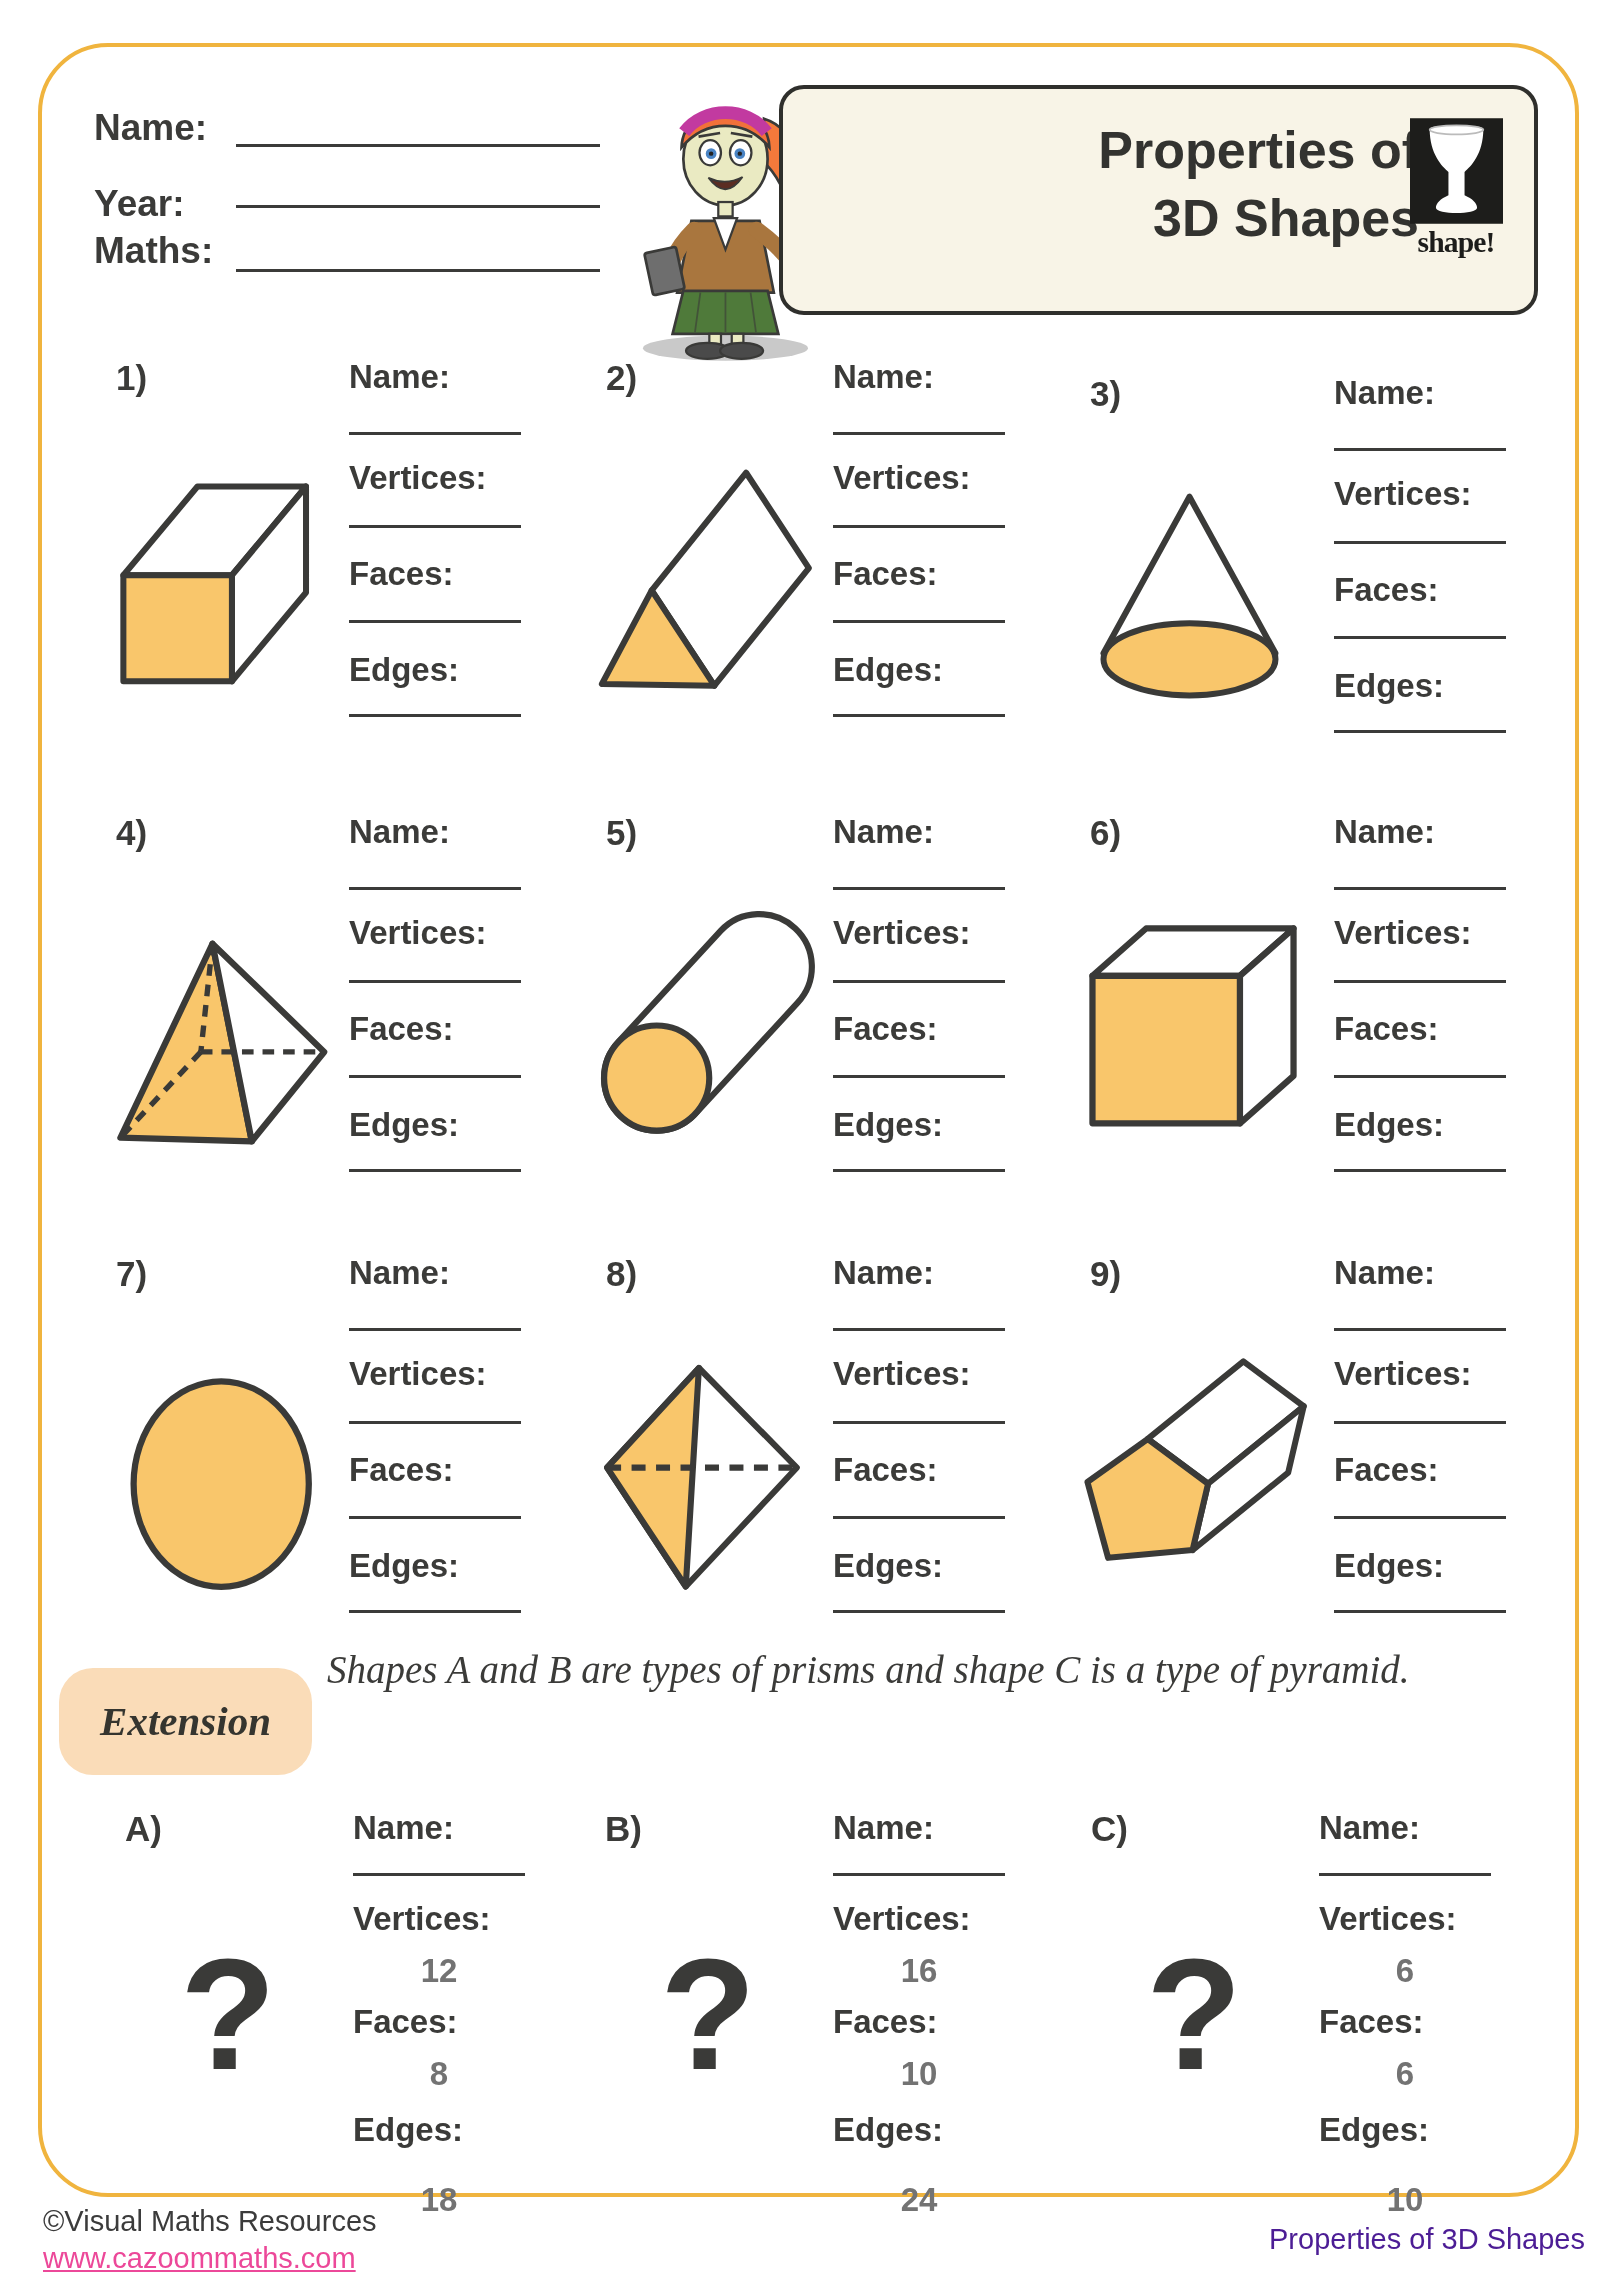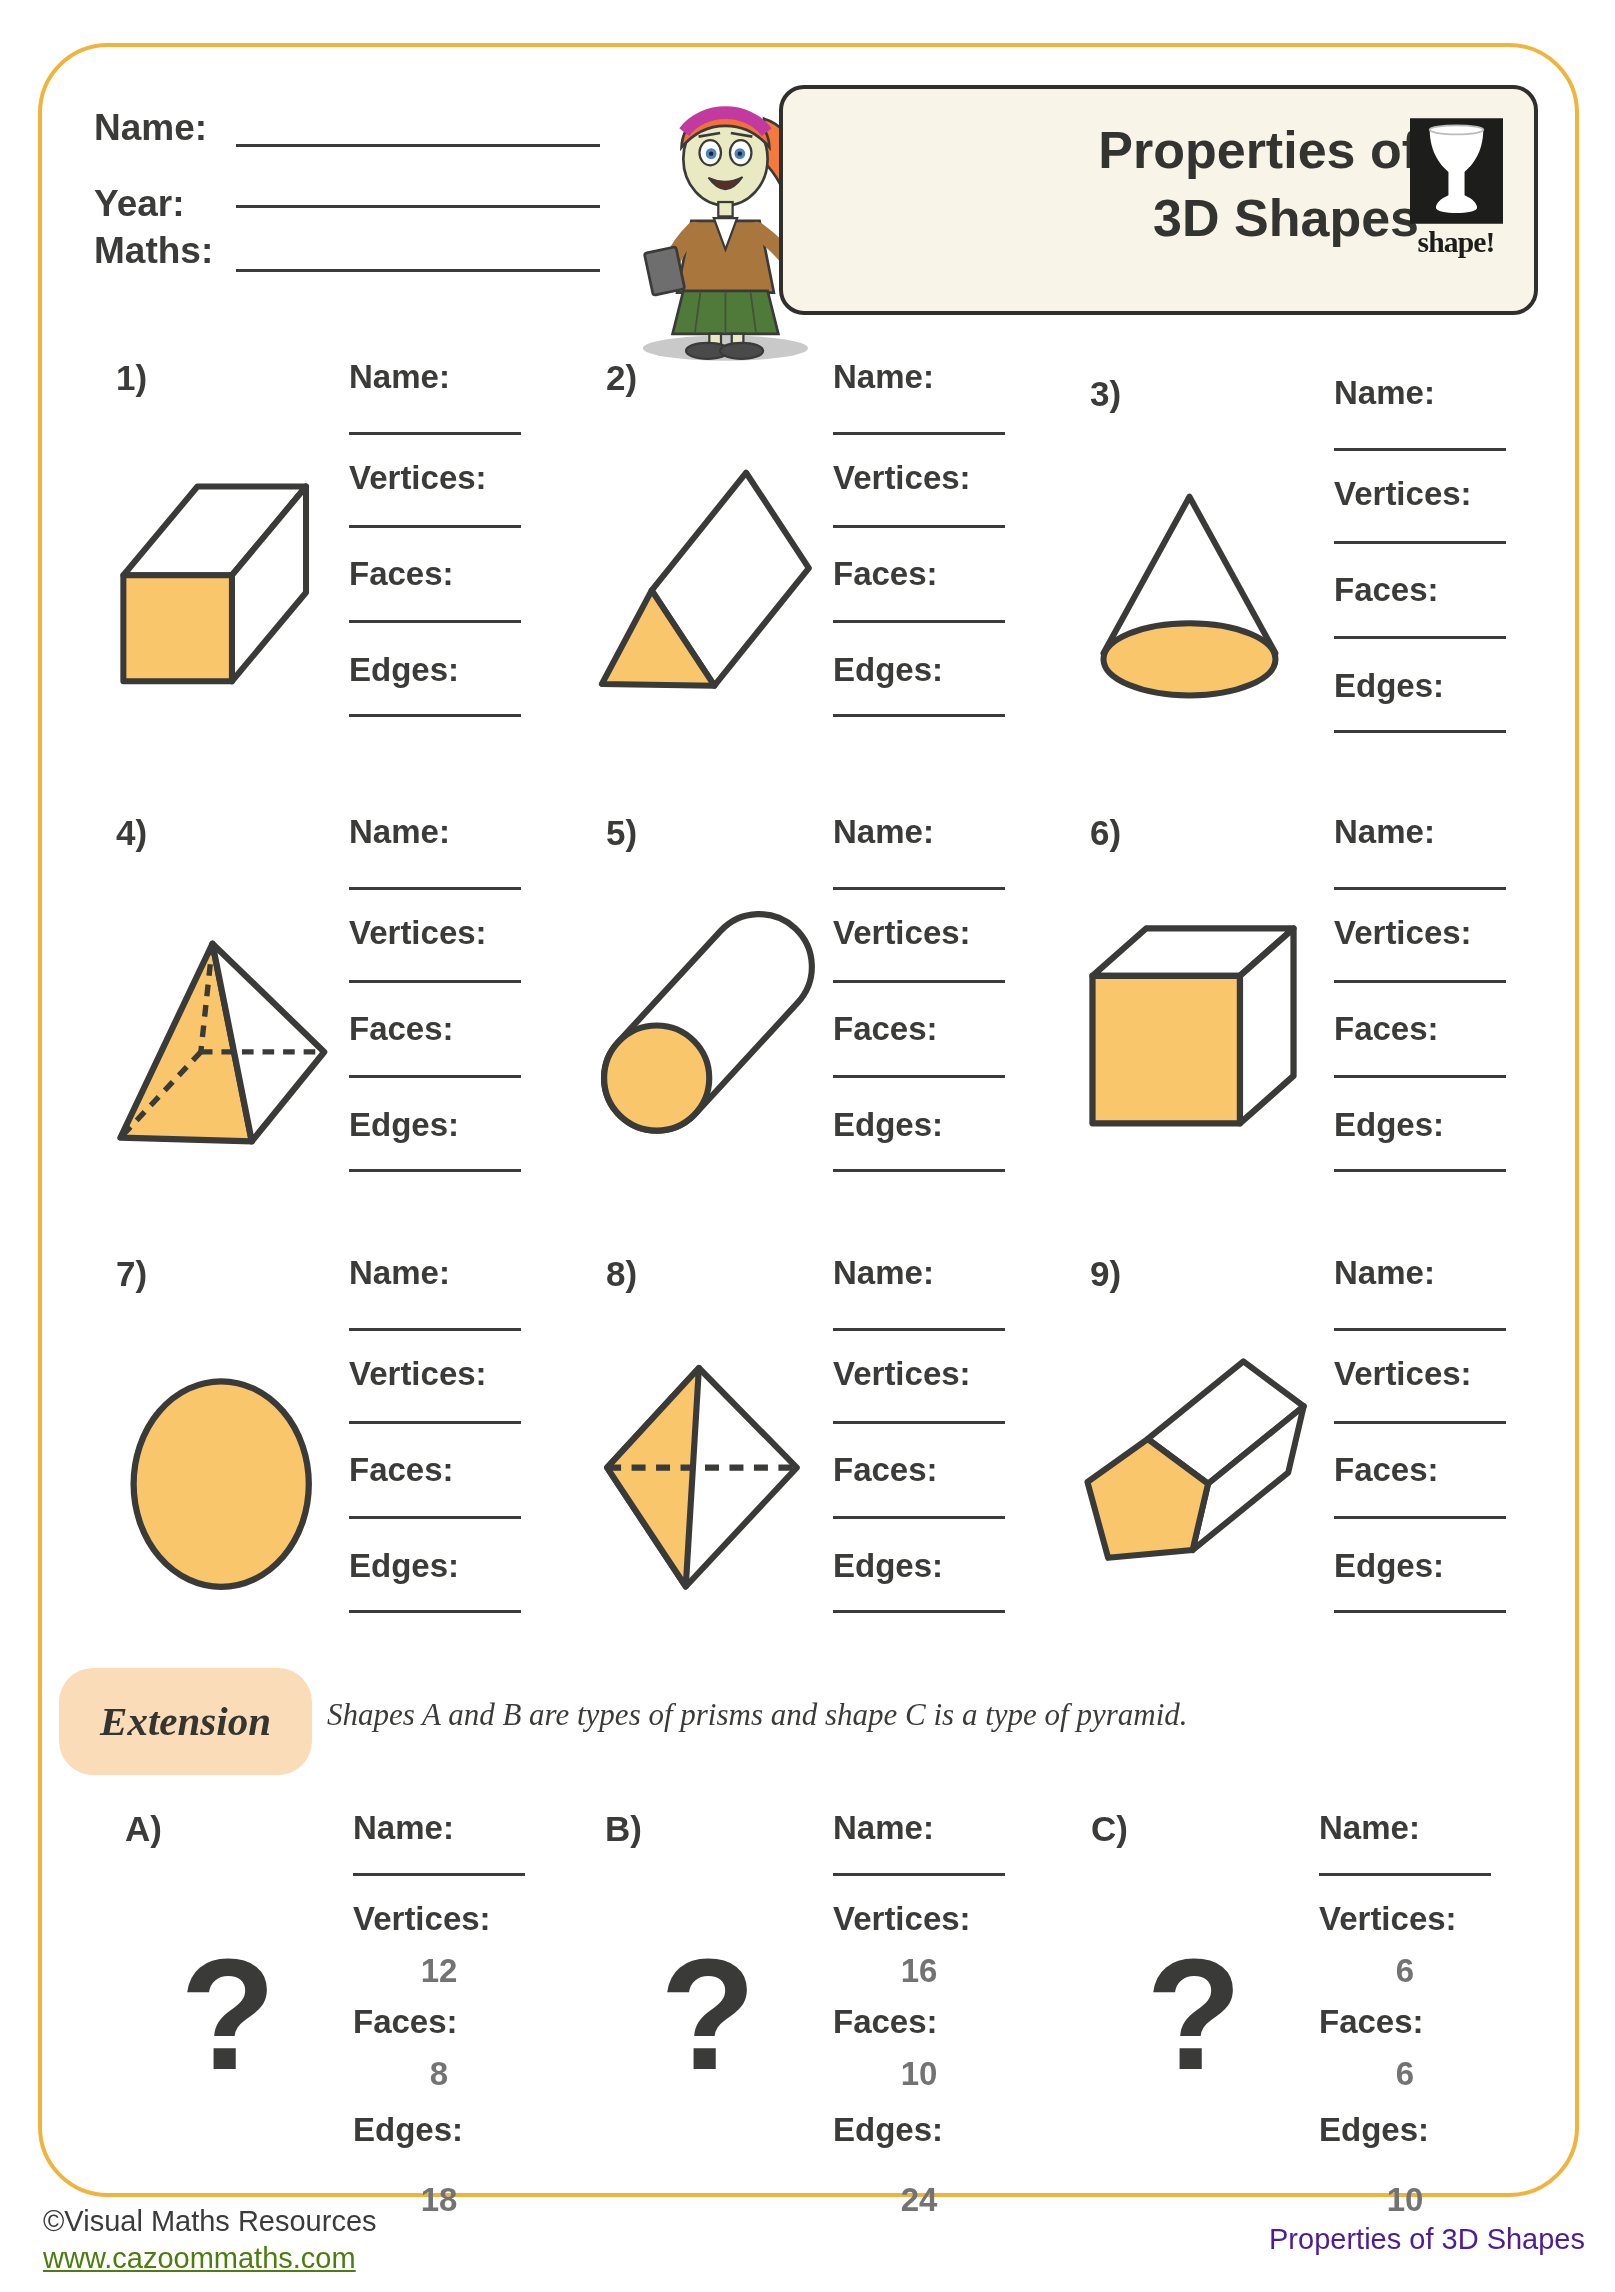--- a/index.html
+++ b/index.html
@@ -25,33 +25,33 @@
   .fl{position:absolute;font-weight:700;font-size:33px;color:#3B3B39;white-space:nowrap;}
   .ln{position:absolute;width:172px;height:0;border-top:3.6px solid #3B3B39;}
   .t0{top:0;} .l0{top:74px;} .t1{top:101px;} .l1{top:167px;}
   .t2{top:197px;} .l2{top:262px;} .t3{top:293px;} .l3{top:356px;}
   .qshape{position:absolute;}
   
   .ext-badge{position:absolute;left:59px;top:1668px;width:253px;height:107px;
         background:#FADCB8;border-radius:34px;text-align:center;line-height:107px;
         font-family:"Liberation Serif",serif;font-style:italic;font-weight:700;
         font-size:41px;color:#35352F;}
-  .ext-instr{position:absolute;left:327px;top:1689px;width:1218px;
-        font-family:"Liberation Serif",serif;font-style:italic;font-size:31px;
+  .ext-instr{position:absolute;left:327px;top:1644px;width:1218px;
+        font-family:"Liberation Serif",serif;font-style:italic;font-size:39px;
         line-height:51px;color:#3B3B39;}
   .ext-cell{position:absolute;width:502px;height:394px;}
   .ext-mark{position:absolute;width:134px;text-align:center;font-weight:700;
         font-size:157px;color:#3A3A38;font-family:"Liberation Sans",sans-serif;}
   .efields{position:absolute;top:0;width:175px;}
   .ev{position:absolute;width:172px;text-align:center;font-weight:700;font-size:33px;color:#737373;}
   .e-t0{top:0;} .e-l0{top:64px;} .e-t1{top:91px;} .e-v1{top:143px;}
   .e-t2{top:194px;} .e-v2{top:246px;} .e-t3{top:302px;} .e-v3{top:372px;}
   
   .foot-copy{position:absolute;left:43px;top:2205px;font-size:29px;color:#3b3b3b;}
-  .foot-link{position:absolute;left:43px;top:2242px;font-size:29px;color:#4d7c0f;
+  .foot-link{position:absolute;left:43px;top:2242px;font-size:29px;color:#ec4899;
         text-decoration:underline;cursor:pointer;}
   .foot-right{position:absolute;left:1137px;top:2223px;width:448px;text-align:right;
         font-size:29px;color:#4c1d95;}
   svg{overflow:visible;}
 </style>
 </head>
 <body>
 
 <div class="page">
   <div class="page-border"></div>

